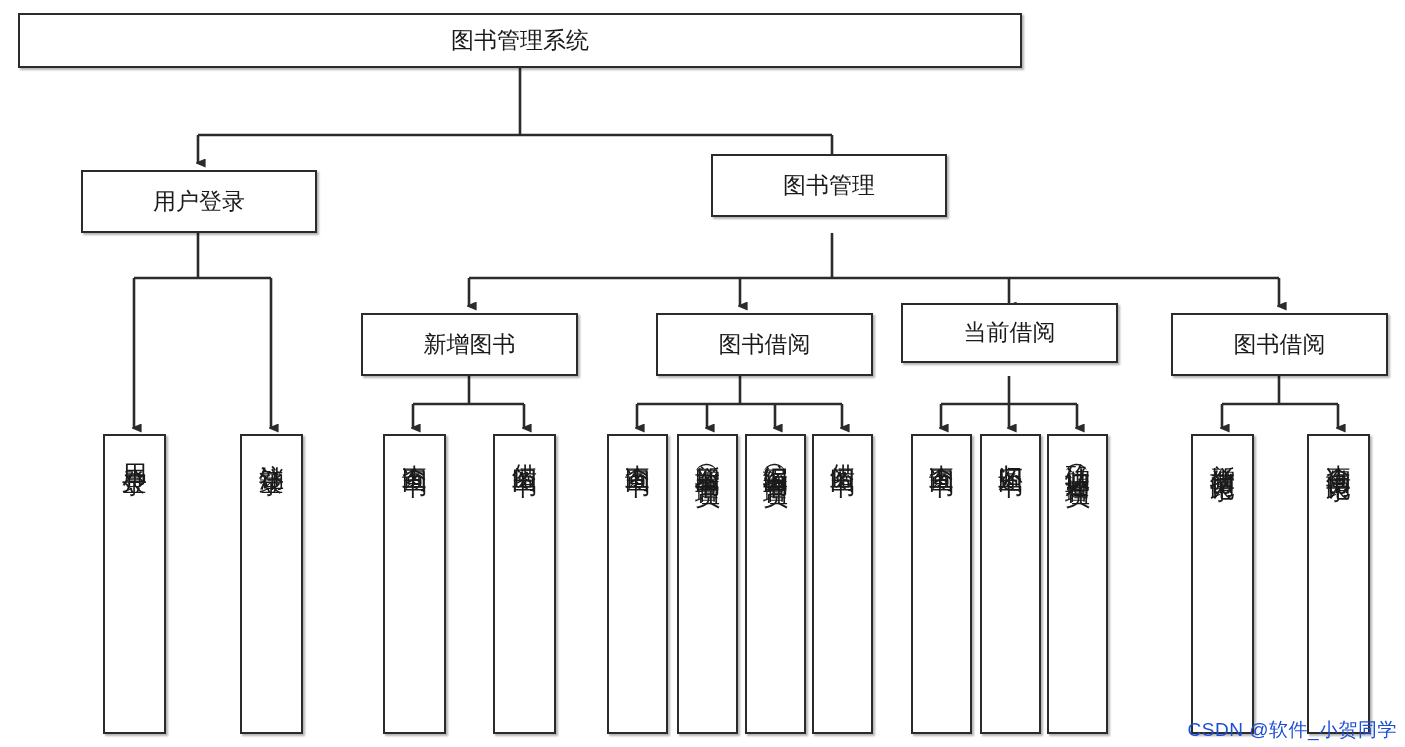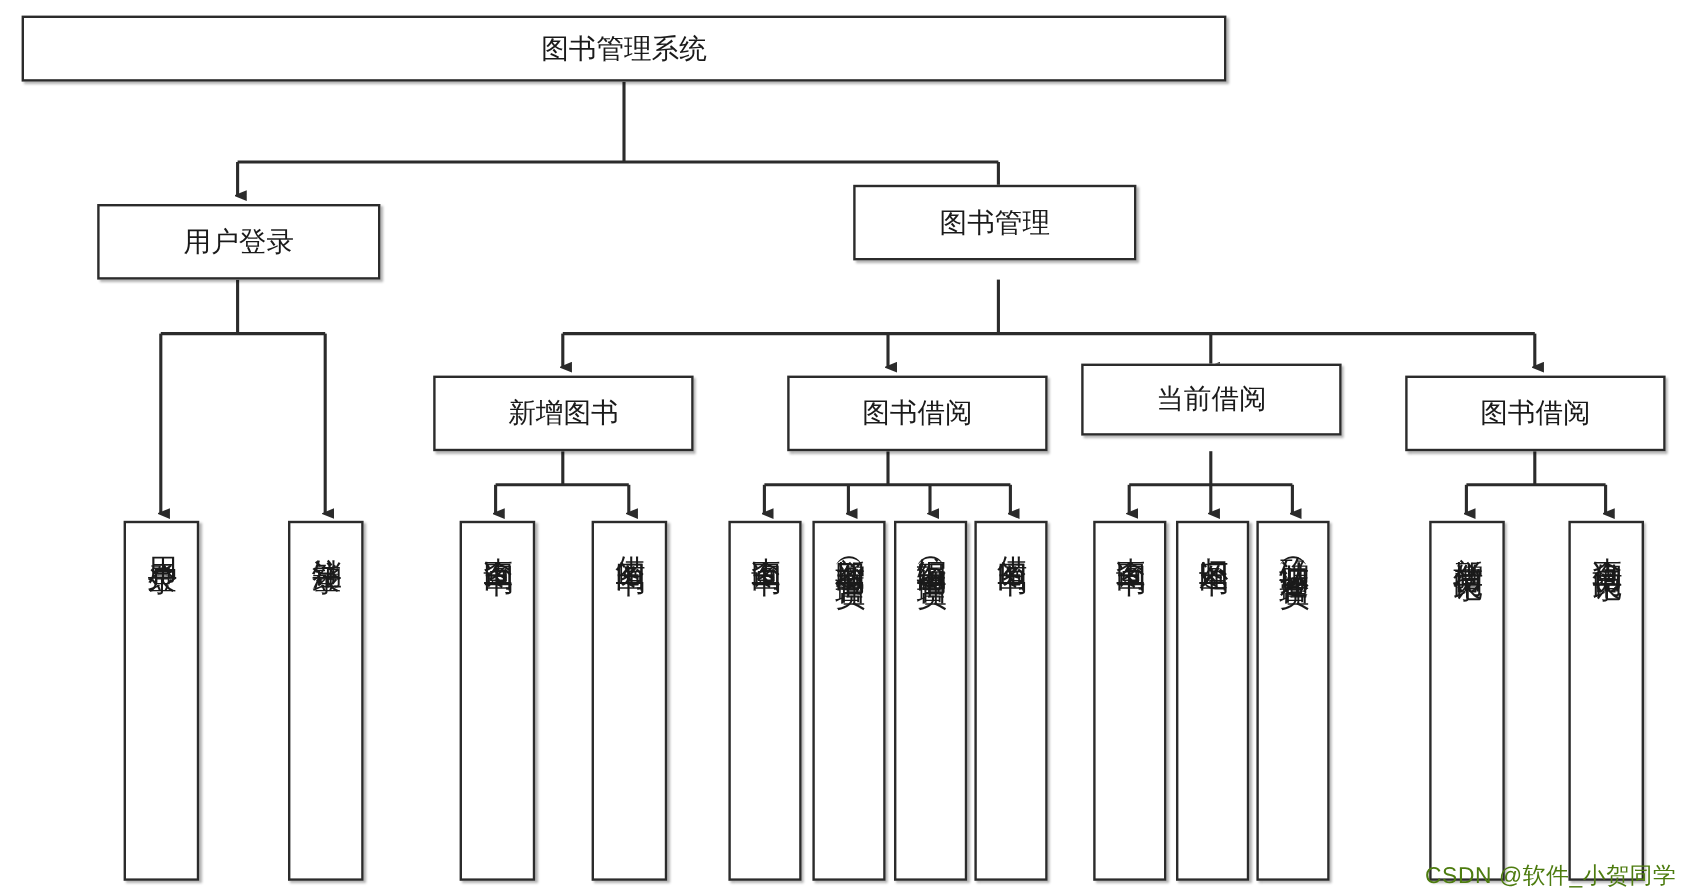--- a/index.html
+++ b/index.html
@@ -56,21 +56,21 @@
     text-orientation: upright;
     font-size: 25px;
     letter-spacing: 3px;
     line-height: 1;
   }
   .watermark {
     position: absolute;
     right: 8px;
     bottom: 4px;
     font-size: 19px;
-    color: #4d7c0f;
+    color: #1d4ed8;
     letter-spacing: 0.5px;
     white-space: nowrap;
   }
 </style>
 </head>
 <body>
 
 <div id="canvas">
 
   <svg class="edges" viewBox="0 0 1405 747" xmlns="http://www.w3.org/2000/svg">

